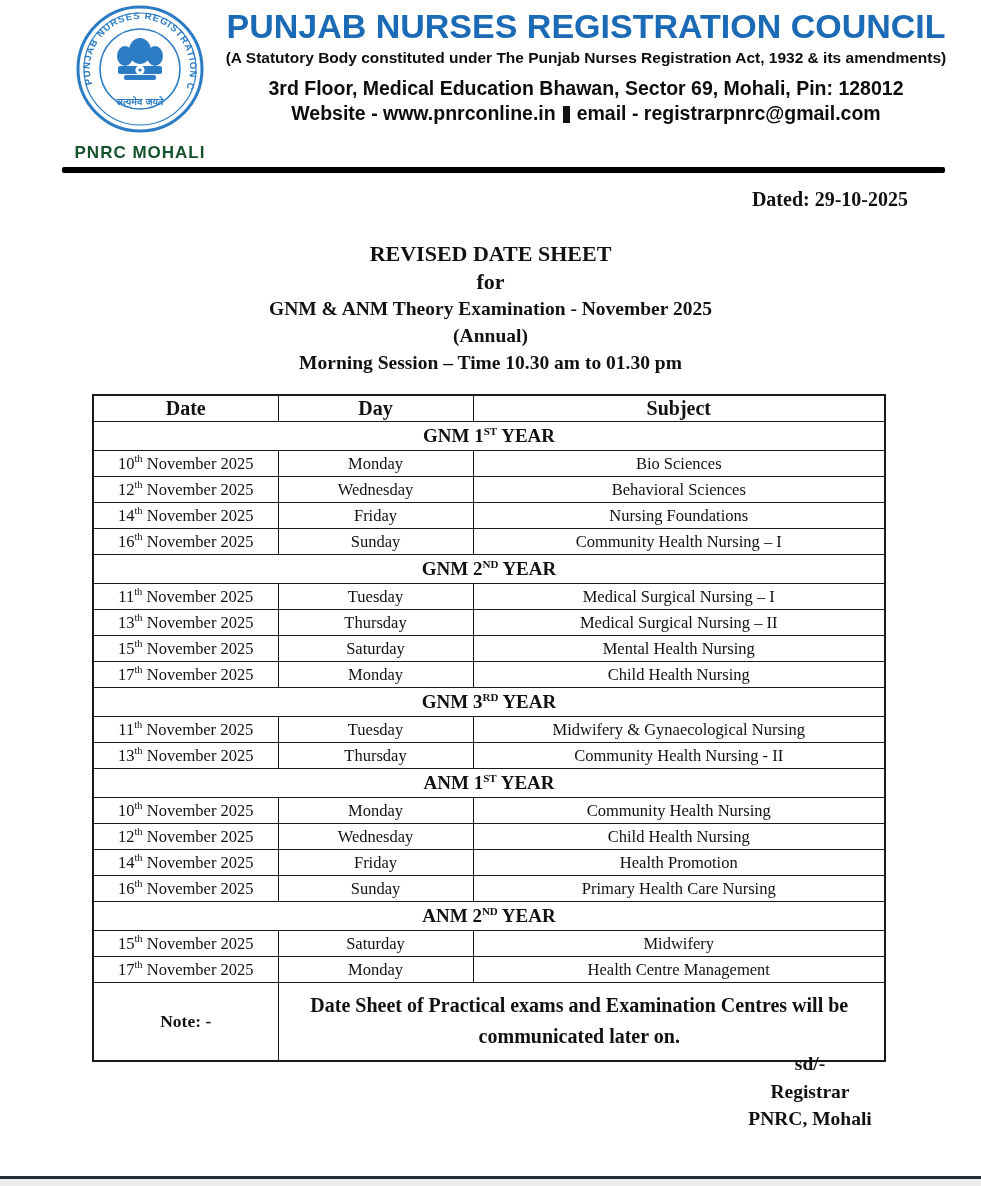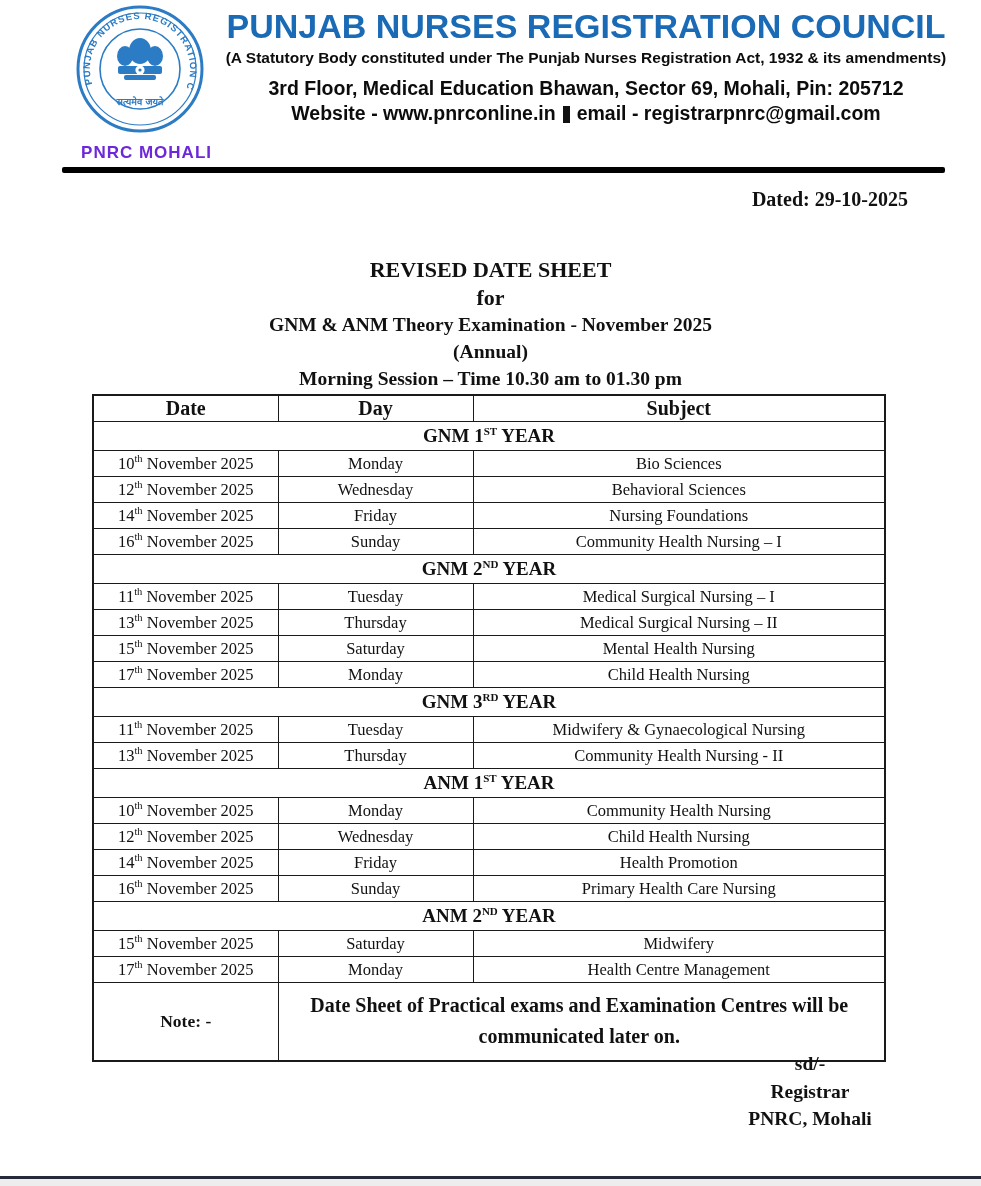--- a/index.html
+++ b/index.html
@@ -6,33 +6,33 @@
   body { background:#ffffff; }
   .page {
     position:relative; width:981px; height:1186px; background:#ffffff;
     font-family:"Liberation Serif","DejaVu Serif",serif; color:#111;
     overflow:hidden;
   }
   
   .logo-block { position:absolute; left:68px; top:4px; width:144px; text-align:center; }
   .logo-caption {
     margin-top:1px; font-family:"Liberation Sans","DejaVu Sans",sans-serif;
-    font-weight:bold; font-size:17px; letter-spacing:1px; color:#6d28d9;text-align:right;
+    font-weight:bold; font-size:17px; letter-spacing:1px; color:#14532d;
   }
   .head-text { position:absolute; left:224px; top:6px; width:724px; text-align:center;
     font-family:"Liberation Sans","DejaVu Sans",sans-serif; }
   .org-name { font-size:34px; font-weight:bold; color:#1a6ab5; line-height:40px; letter-spacing:0px; white-space:nowrap; }
   .statutory { font-size:15.5px; font-weight:bold; color:#0c0c0c; line-height:21px; margin-top:1px; white-space:nowrap; }
   .addr { font-size:19.5px; font-weight:bold; color:#0c0c0c; line-height:23px; margin-top:9px; }
   .addr2 { margin-top:2px; }
   .vbar { display:inline-block; width:7px; height:17px; background:#111; margin:0 7px; vertical-align:-3px; }
   .rule { position:absolute; left:62px; top:167px; width:883px; height:6px; background:#000; border-radius:2px; }
   
   .dated { position:absolute; top:188px; right:73px; font-size:20px; font-weight:bold; }
-  .titles { position:absolute; top:256px; left:0; width:100%; text-align:center; font-weight:bold; }
+  .titles { position:absolute; top:240px; left:0; width:100%; text-align:center; font-weight:bold; }
   .t1 { font-size:22px; line-height:28px; }
   .t2 { font-size:22px; line-height:27px; }
   .t3, .t4, .t5 { font-size:19.5px; line-height:27px; }
   
   table.sheet {
     position:absolute; left:92px; top:394px; width:792px;
     border-collapse:collapse; table-layout:fixed;
     border:2px solid #1a1a1a;
   }
   table.sheet th, table.sheet td { border:1.5px solid #1a1a1a; text-align:center; padding:1px 4px; }
@@ -79,21 +79,21 @@
         <circle cx="72" cy="66" r="1.6" fill="#2b7cc5"></circle>
       </g>
       <text x="72" y="101" text-anchor="middle" font-size="9.5" fill="#2b7cc5" font-family="DejaVu Sans, sans-serif" font-weight="bold">सत्यमेव जयते</text>
     </svg>
     <div class="logo-caption">PNRC MOHALI</div>
   </div>
 
   <div class="head-text">
     <div class="org-name">PUNJAB NURSES REGISTRATION COUNCIL</div>
     <div class="statutory">(A Statutory Body constituted under The Punjab Nurses Registration Act, 1932 &amp; its amendments)</div>
-    <div class="addr">3rd Floor, Medical Education Bhawan, Sector 69, Mohali, Pin: 205712</div>
+    <div class="addr">3rd Floor, Medical Education Bhawan, Sector 69, Mohali, Pin: 128012</div>
     <div class="addr addr2">
       <span>Website - www.pnrconline.in</span><span class="vbar"></span><span>email - registrarpnrc@gmail.com</span>
     </div>
   </div>
 
   <div class="rule"></div>
 
   <div class="dated">Dated: 29-10-2025</div>
 
   <div class="titles">

